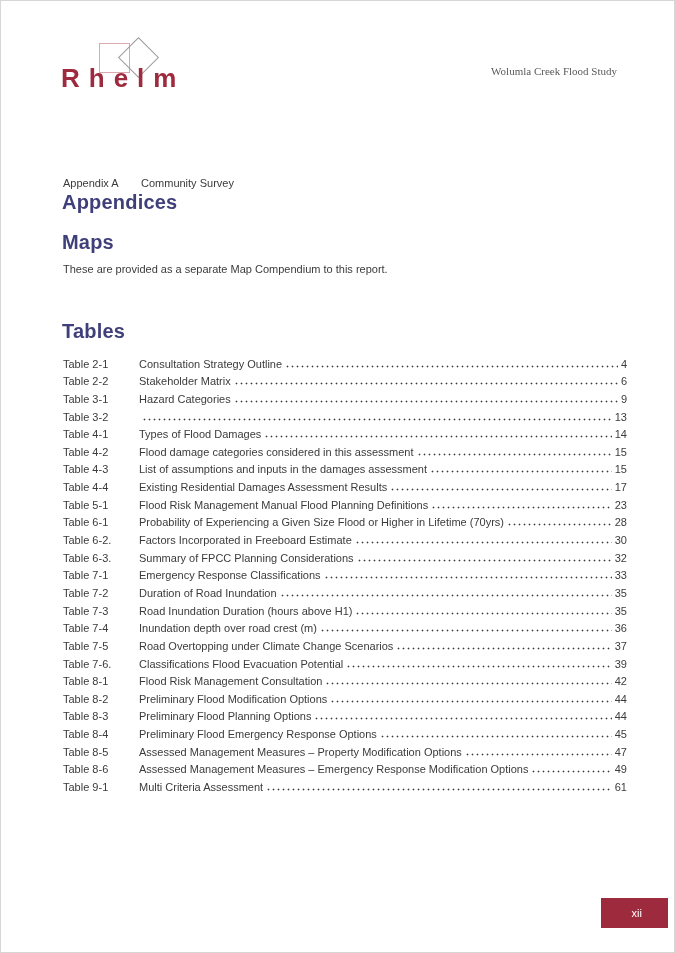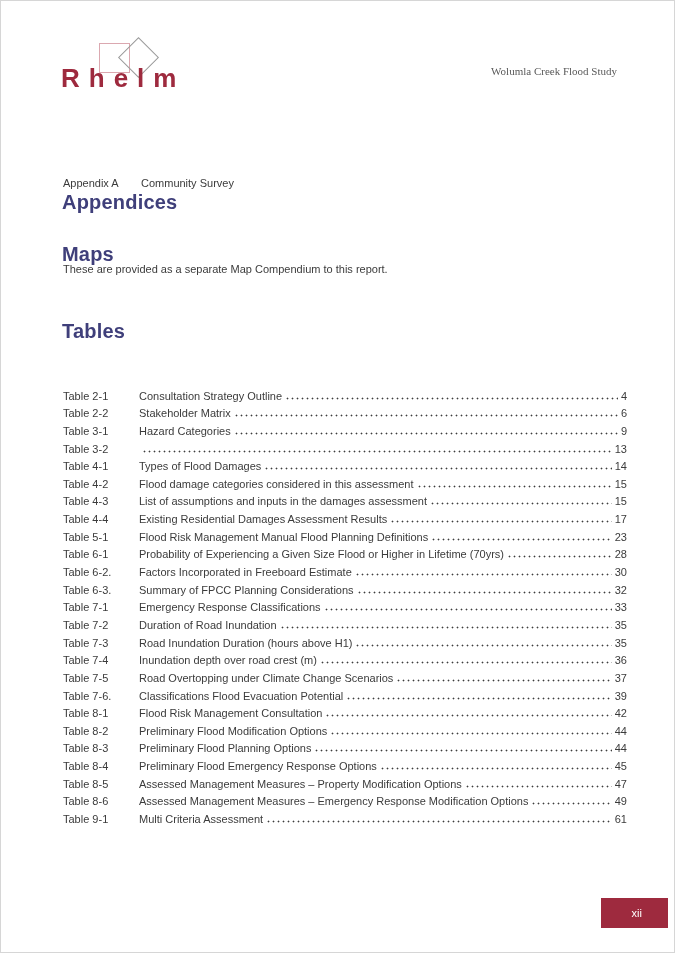--- a/index.html
+++ b/index.html
@@ -29,32 +29,32 @@
     position:absolute; top:64px; right:57px;
     font-size:11px; color:#595959;font-family:Liberation Serif, serif;
   }
 
   
   .section-heading {
     position:absolute; left:61px;
     font-size:20px; color:var(--heading, #3f3f7a); letter-spacing:0.2px;
   }
   .h-appendices { top:146px;margin-top:44px; }
-  .h-maps      { top:230px;margin-top:12px; }
+  .h-maps      { top:230px; }
   .h-tables    { top:319px; }
 
   .body-text { font-size:11px; color:var(--ink, #3b3b3b); }
 
   .appendix-row { position:absolute; left:62px; top:176px; display:flex; }
   .appendix-label { width:78px; flex:0 0 78px; }
 
   .maps-body { position:absolute; left:62px; top:262px; }
 
   
-  .toc { position:absolute; left:62px; top:351px; right:47px;margin-top:32px; }
+  .toc { position:absolute; left:62px; top:351px; right:47px; }
   .toc-row { display:flex; align-items:flex-end; height:17.65px; font-size:11px; color:var(--ink, #3b3b3b); }
   .toc-label { flex:0 0 76px; white-space:nowrap; }
   .toc-title { flex:0 1 auto; white-space:nowrap; overflow:hidden; }
   .toc-leader {
     flex:1 1 8px; min-width:10px; height:3px; margin:0 3px 2px 3px;
     background-image:radial-gradient(circle, #3d3d3d 0.9px, transparent 1.05px);
     background-size:5px 3px; background-repeat:repeat-x; background-position:0 100%;
   }
   .toc-page { flex:0 0 auto; white-space:nowrap; }
 

